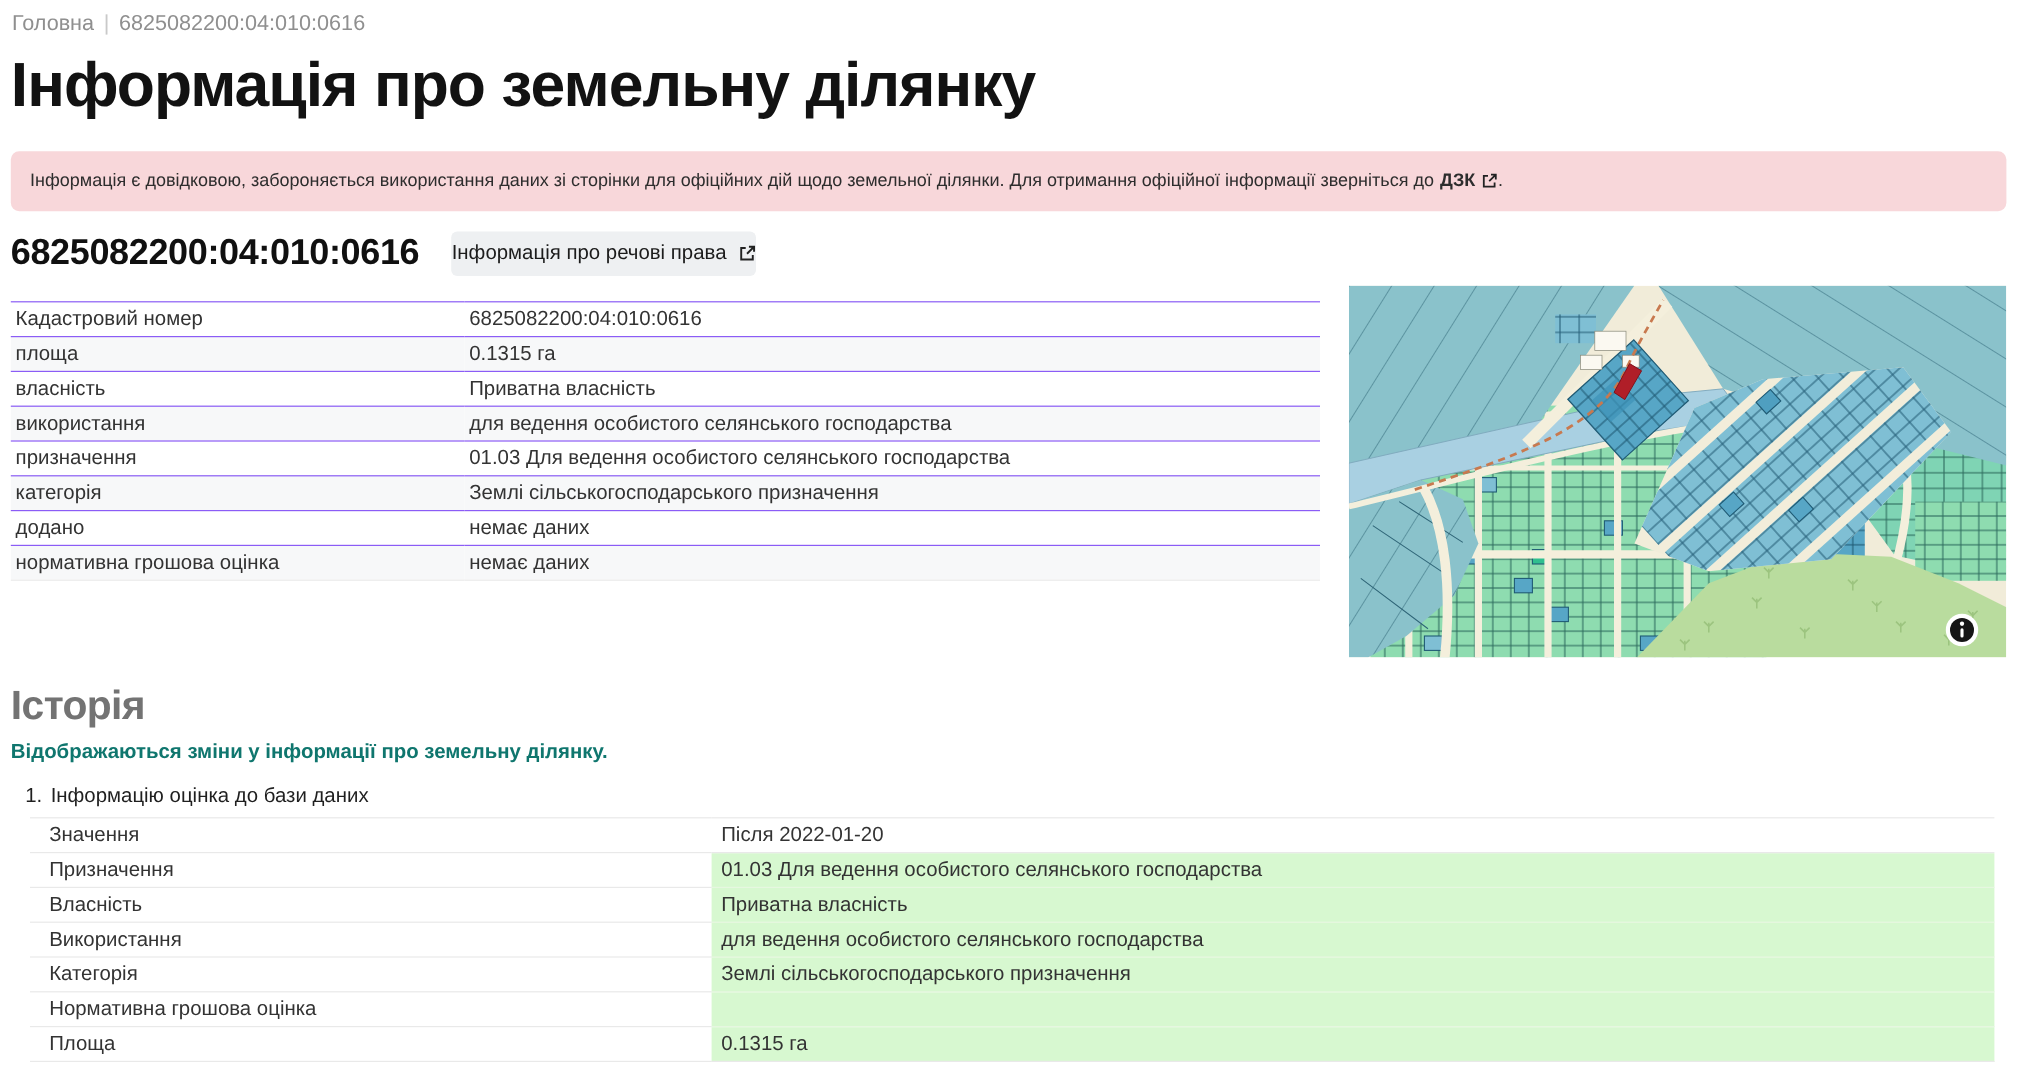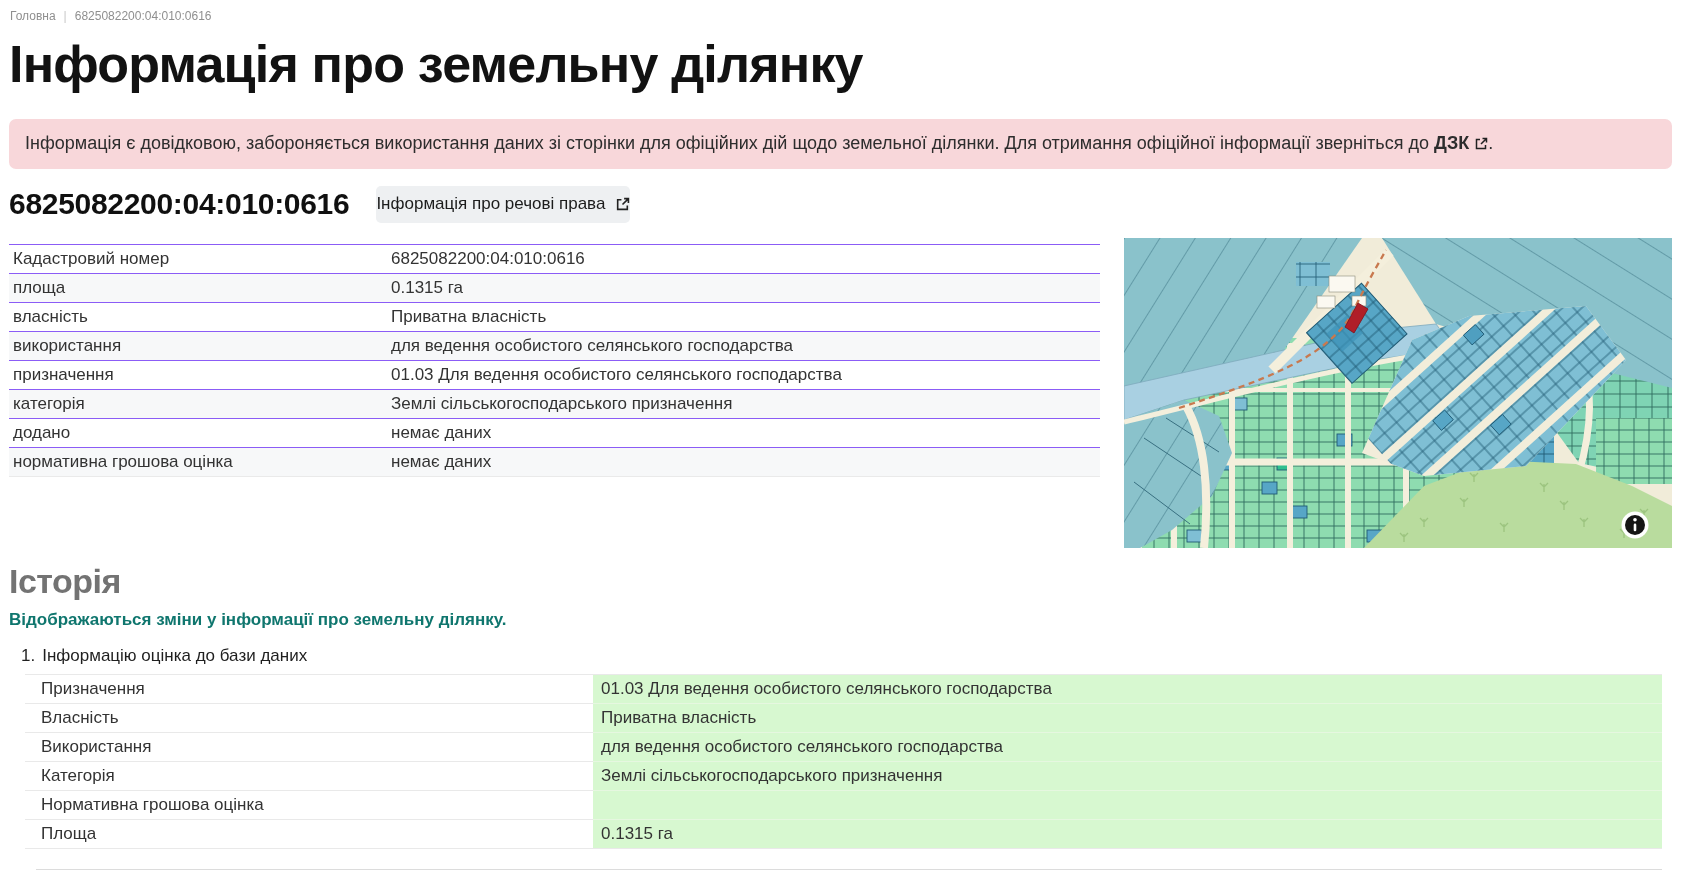--- a/index.html
+++ b/index.html
@@ -3,28 +3,28 @@
 <meta charset="utf-8">
 <style>
   * { box-sizing: border-box; }
   html,body { margin:0; padding:0; }
   body {
     width:1681px; height:891px; overflow:hidden; position:relative;
     background:#ffffff; color:#333;
     font-family:"Liberation Sans", sans-serif;
   }
   
-  .breadcrumb { margin:9px 0 0 10px; font-size:12px; color:#8f8f8f; display:flex; align-items:center; gap:8px; }
+  .breadcrumb { margin:9px 0 0 10px; font-size:18px; color:#8f8f8f; display:flex; align-items:center; gap:8px; }
   .breadcrumb .sep { color:#c9c9c9; }
   
   h1.page-title { margin:12px 0 0 9px; font-size:52px; line-height:1.15; font-weight:600; letter-spacing:-0.8px; color:#121212; }
   
   .alert {
     margin:24px 9px 0 9px; width:1663px; height:50px; background:#f8d7da; border-radius:7px;
-    display:flex; align-items:center; padding:0 16px; font-size:18px; color:#2d2d2d;
+    display:flex; align-items:center; padding:0 16px; font-size:15px; color:#2d2d2d;
   }
   .alert b { font-weight:700; }
   .alert .lnk { display:inline-flex; align-items:center; gap:5px; margin-left:5px; cursor:pointer; }
   
   .parcel-head { margin:17px 0 0 9px; display:flex; align-items:center; gap:27px; }
   .parcel-number { font-size:30px; font-weight:700; letter-spacing:-0.3px; color:#101010; }
   .rights-btn {
     height:37px; padding:0 0; background:#eef0f2; border:none; border-radius:5px;
     font-family:inherit; font-size:17px; color:#1c1c1c; display:inline-flex; align-items:center; gap:10px; cursor:pointer;
   }
@@ -267,20 +267,24 @@
 <h2 class="history-title">Історія</h2>
 <div class="history-sub">Відображаються зміни у інформації про земельну ділянку.</div>
 
 <div class="entry-head">
   <span>1.</span>
   <span>Інформацію оцінка до бази даних</span>
 </div>
 
 <table class="history-table">
   <tbody>
+    <tr>
+      <td class="lbl">Значення</td>
+      <td class="val">Після 2022-01-20</td>
+    </tr>
     <tr class="first-hl">
       <td class="lbl">Призначення</td>
       <td class="val hl">01.03 Для ведення особистого селянського господарства</td>
     </tr>
     <tr>
       <td class="lbl">Власність</td>
       <td class="val hl">Приватна власність</td>
     </tr>
     <tr>
       <td class="lbl">Використання</td>

